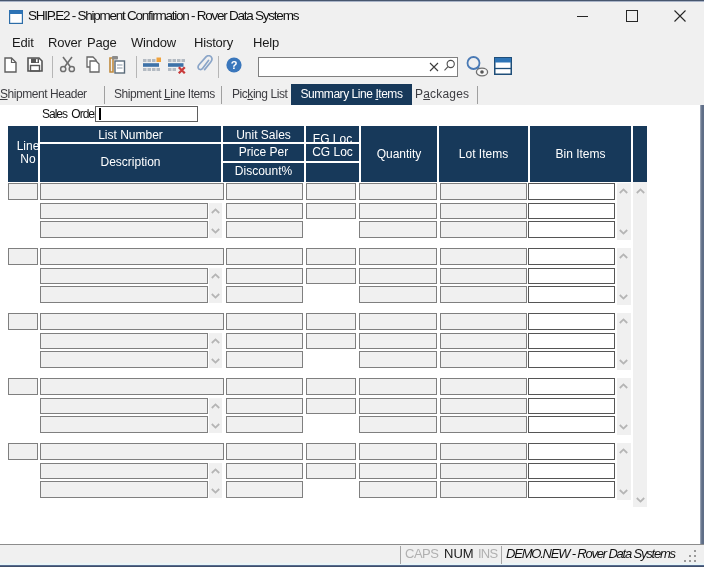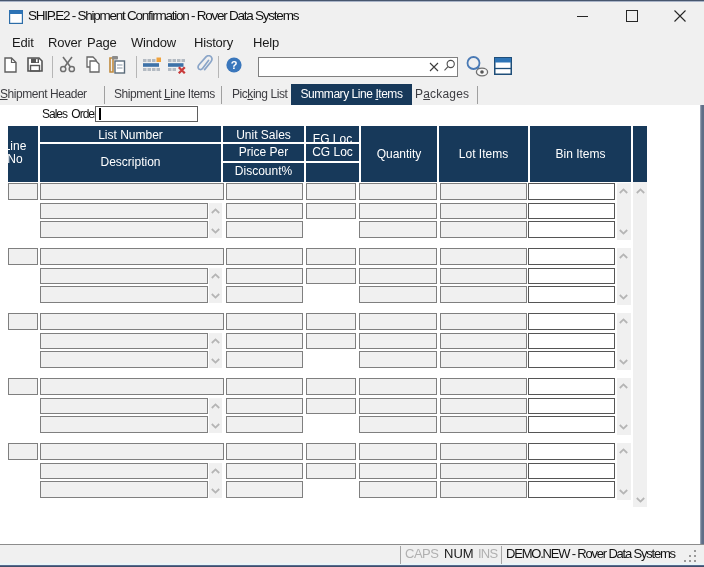--- a/index.html
+++ b/index.html
@@ -163,21 +163,21 @@
 <div class="abs" style="left:38px;top:126px;width:2px;height:56px;background:#fff;"></div>
 <div class="abs" style="left:221px;top:126px;width:2px;height:56px;background:#fff;"></div>
 <div class="abs" style="left:304px;top:126px;width:2px;height:56px;background:#fff;"></div>
 <div class="abs" style="left:359px;top:126px;width:2px;height:56px;background:#fff;"></div>
 <div class="abs" style="left:437px;top:126px;width:2px;height:56px;background:#fff;"></div>
 <div class="abs" style="left:528px;top:126px;width:2px;height:56px;background:#fff;"></div>
 <div class="abs" style="left:40px;top:142px;width:181px;height:2px;background:#fff;"></div>
 <div class="abs" style="left:223px;top:142px;width:136px;height:2px;background:#fff;"></div>
 <div class="abs" style="left:223px;top:161px;width:136px;height:2px;background:#fff;"></div>
 
-<div class="htxt" style="left:0;top:140px;width:30px;line-height:13px;">Line<br>No</div>
+<div class="htxt" style="left:13px;top:140px;width:30px;line-height:13px;">Line<br>No</div>
 <div class="htxt" style="left:40px;top:128px;width:181px;">List Number</div>
 <div class="htxt" style="left:40px;top:155px;width:181px;">Description</div>
 <div class="htxt" style="left:223px;top:128px;width:81px;">Unit Sales</div>
 <div class="htxt" style="left:223px;top:145px;width:81px;">Price Per</div>
 <div class="htxt" style="left:223px;top:164px;width:81px;">Discount%</div>
 <div class="htxt" style="left:306px;top:132px;width:53px;">FG Loc</div>
 <div class="htxt" style="left:306px;top:145px;width:53px;">CG Loc</div>
 <div class="htxt" style="left:361px;top:147px;width:76px;">Quantity</div>
 <div class="htxt" style="left:439px;top:147px;width:89px;">Lot Items</div>
 <div class="htxt" style="left:530px;top:147px;width:101px;">Bin Items</div>
@@ -353,21 +353,21 @@
     <path d="M0.8,1 L4.5,4.6 L8.2,1" fill="none" stroke="#b5b5b5" stroke-width="1.8"></path>
   </svg>
 
 <div class="abs" style="left:0;top:544px;width:704px;height:1px;background:#8c8c8c;"></div>
 <div class="abs" style="left:0;top:545px;width:704px;height:18px;background:#f0f0f0;"></div>
 <div class="abs" style="left:400px;top:546px;width:1px;height:18px;background:#a6a6a6;"></div>
 <div class="abs" style="left:405px;top:546px;font-size:13px;color:#b0b0b0;letter-spacing:-0.5px;">CAPS</div>
 <div class="abs" style="left:444px;top:546px;font-size:13px;color:#1a1a1a;">NUM</div>
 <div class="abs" style="left:478px;top:546px;font-size:13px;color:#b0b0b0;letter-spacing:-0.8px;">INS</div>
 <div class="abs" style="left:501px;top:546px;width:1px;height:18px;background:#a6a6a6;"></div>
-<div class="abs" style="left:506px;top:546px;font-size:13px;color:#111;letter-spacing:-1.2px;">DEMO.NEW - Rover Data Systems</div>
+<div class="abs" style="left:506px;top:546px;font-size:13px;color:#111;letter-spacing:-1.2px;font-style:italic;">DEMO.NEW - Rover Data Systems</div>
 <svg class="abs" style="left:683px;top:549px;" width="15" height="15" viewBox="0 0 15 15">
   <g fill="#9a9a9a">
     <rect x="11" y="1" width="2" height="2"></rect>
     <rect x="6" y="6" width="2" height="2"></rect>
       <rect x="11" y="6" width="2" height="2"></rect>
     <rect x="1" y="11" width="2" height="2"></rect>
       <rect x="6" y="11" width="2" height="2"></rect>
       <rect x="11" y="11" width="2" height="2"></rect>
   </g>
 </svg>

